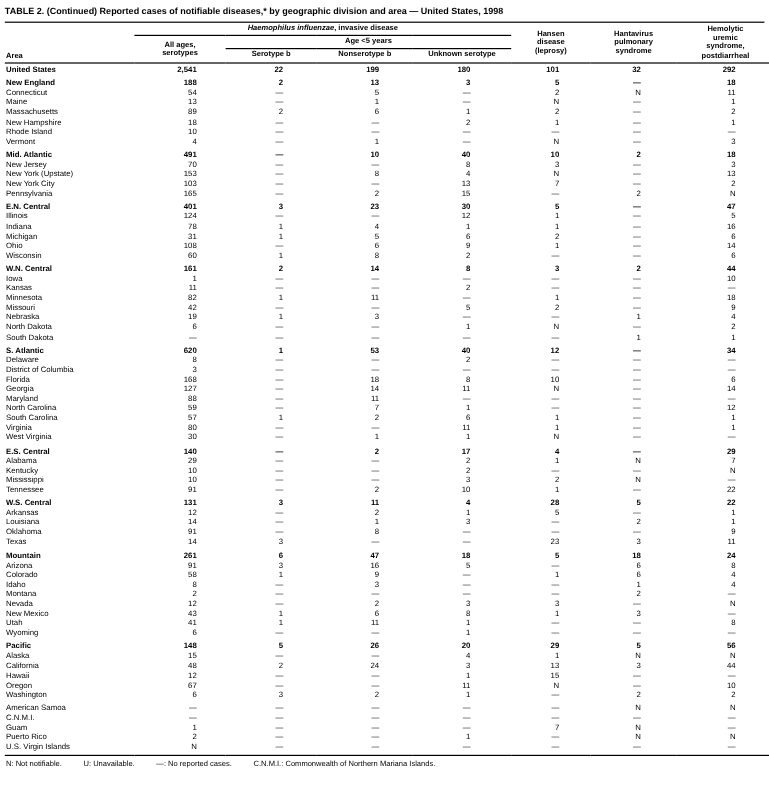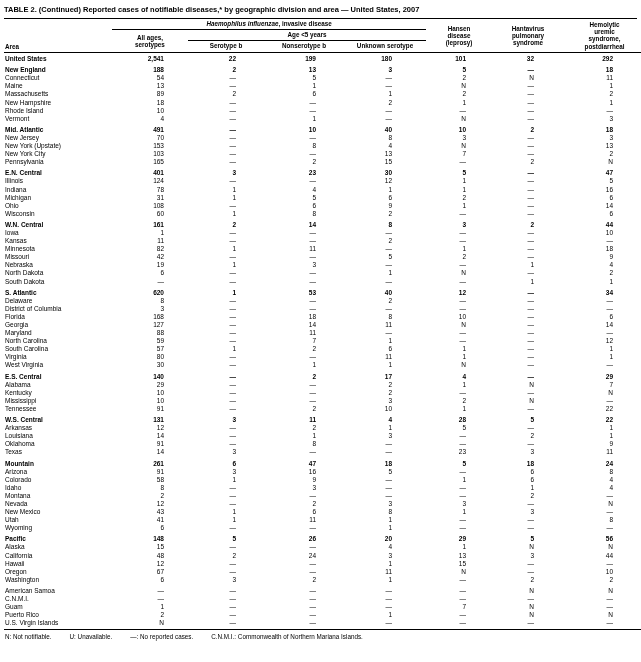--- a/index.html
+++ b/index.html
@@ -54,21 +54,21 @@
   .footnotes {
     display:flex; gap:18px;
     font-size:6.3px; line-height:8px; padding-top:3px; padding-left:1px;
   }
 </style>
 </head>
 <body>
 
 <div class="page">
 
-  <div class="title">TABLE 2. (Continued) Reported cases of notifiable diseases,* by geographic division and area — United States, 2007</div>
+  <div class="title">TABLE 2. (Continued) Reported cases of notifiable diseases,* by geographic division and area — United States, 1998</div>
 
   <table>
     <colgroup>
       <col style="width:108px">
       <col style="width:76px">
       <col style="width:76px">
       <col style="width:80px">
       <col style="width:82px">
       <col style="width:66px">
       <col style="width:72px">

